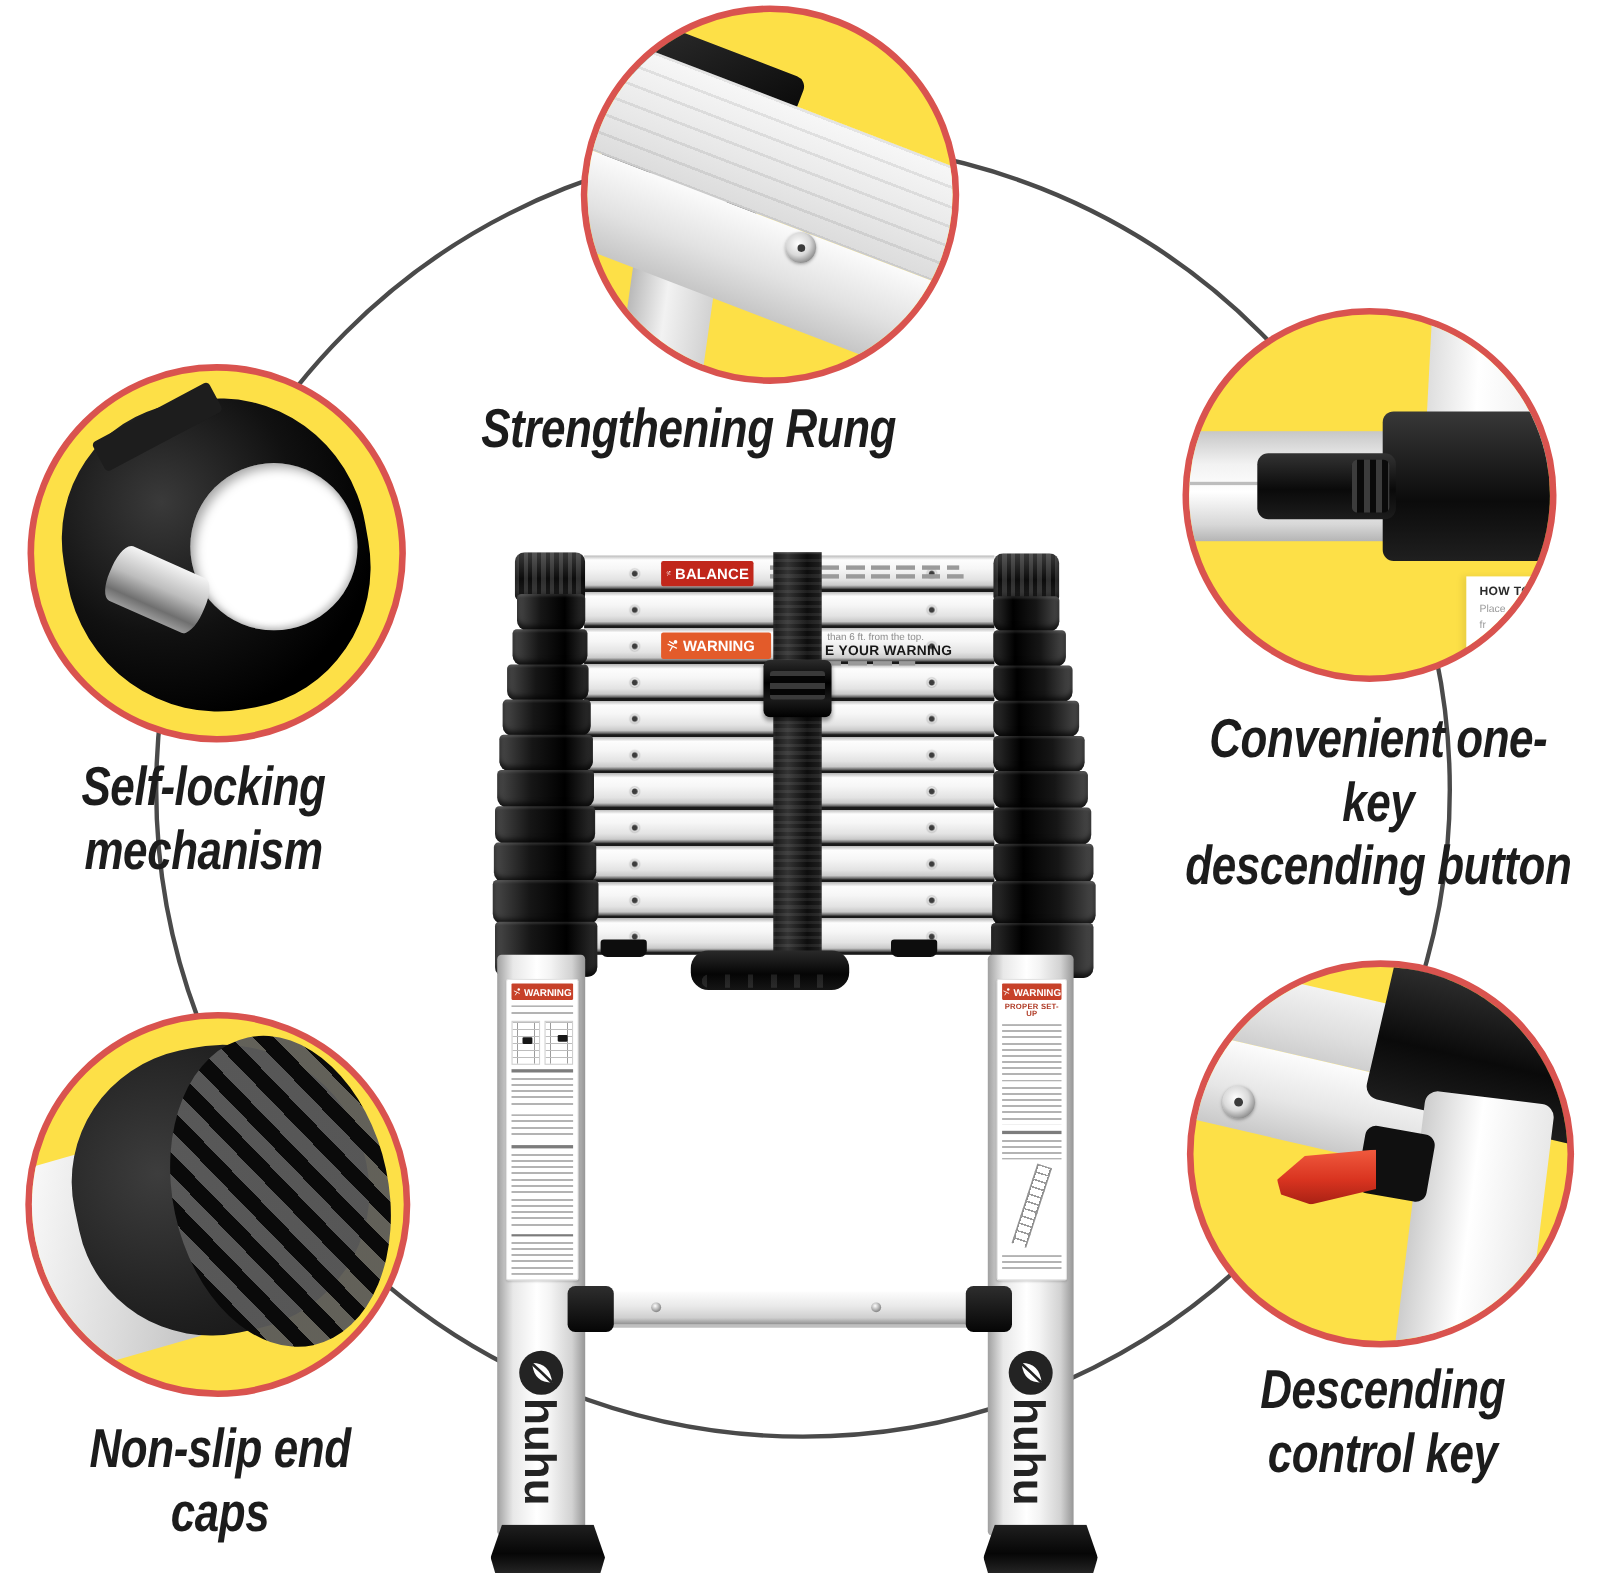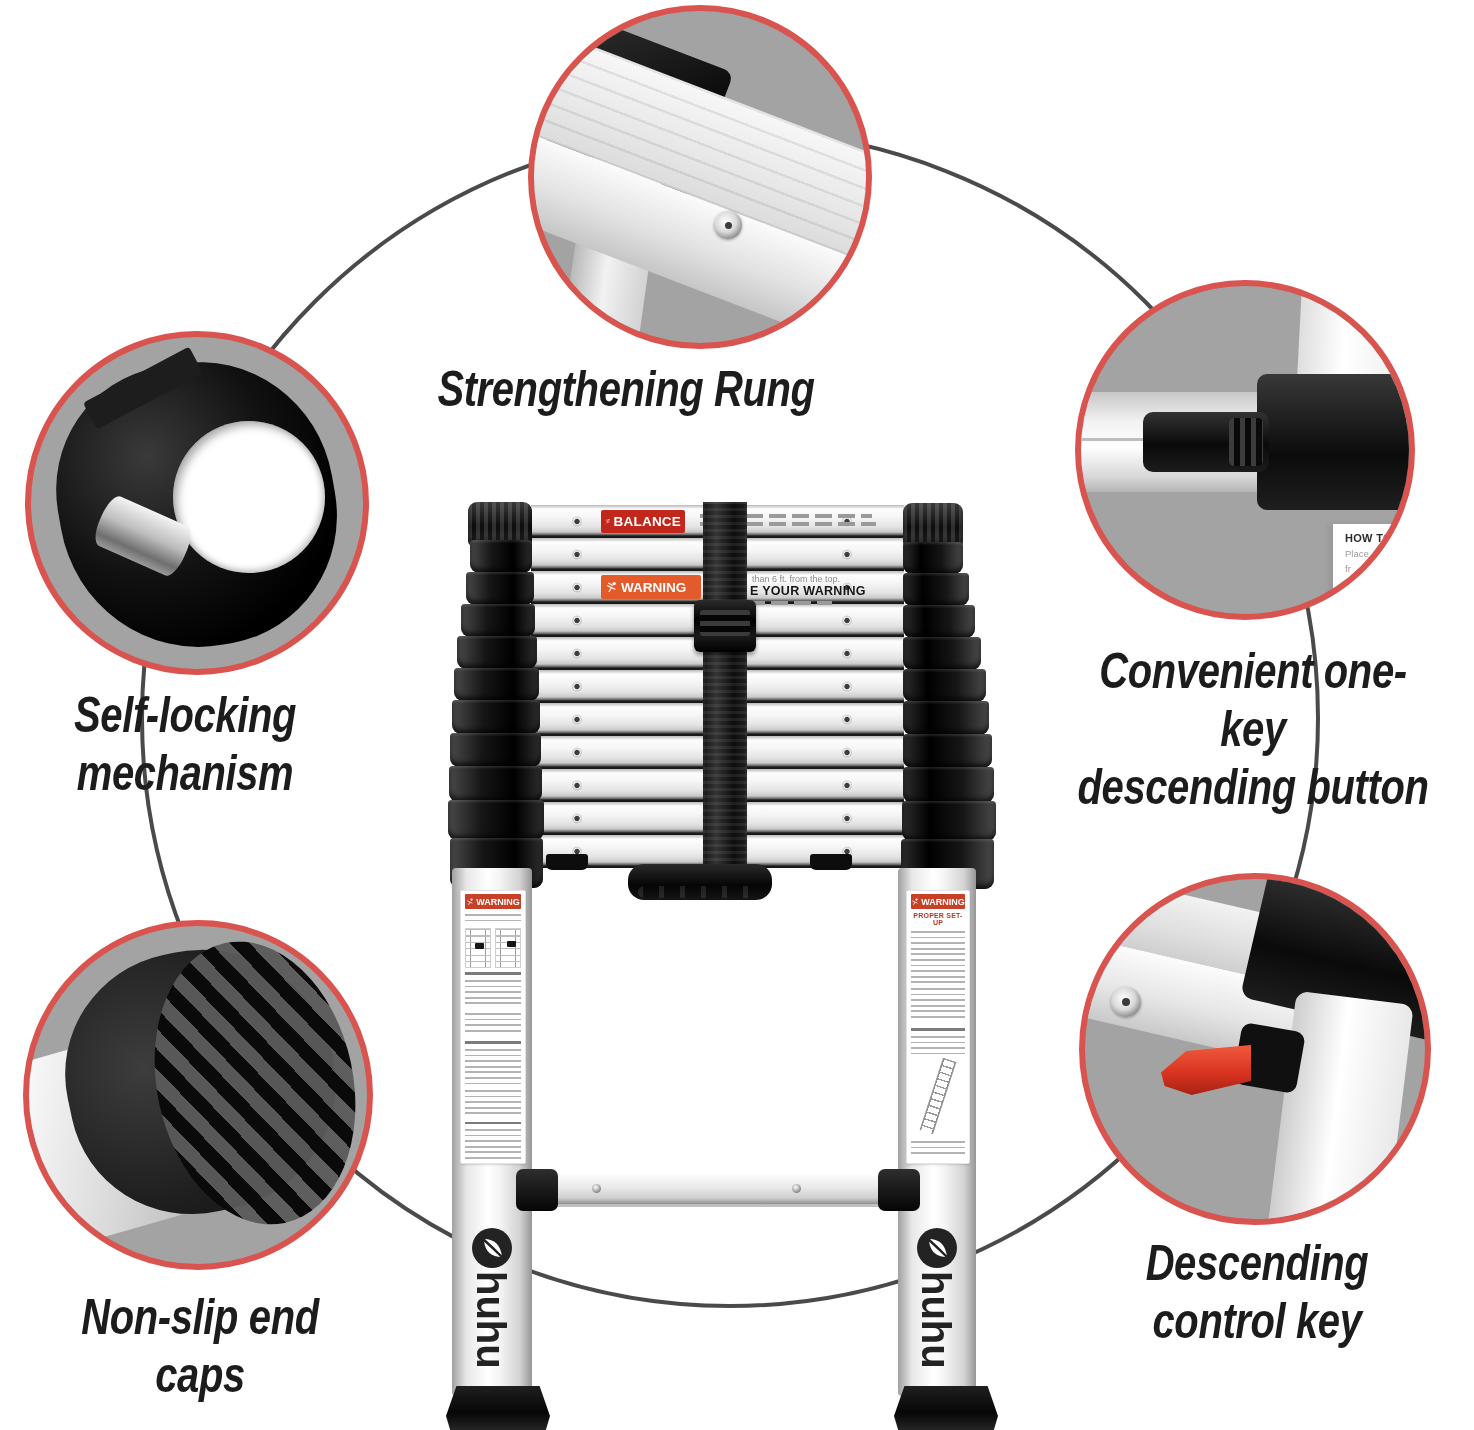--- a/index.html
+++ b/index.html
@@ -130,21 +130,21 @@
   }
   .lean-ladder:before{content:"";position:absolute;left:8px;top:0;width:14px;height:76px;
     transform:rotate(18deg);
     background:
       repeating-linear-gradient(180deg,#9a9a9a 0 1.4px,transparent 1.4px 7px),
       linear-gradient(90deg,#8f8f8f 0 1.6px,transparent 1.6px 12.4px,#8f8f8f 12.4px 14px);}
   .brand-logo{width:150px;height:44px;transform:rotate(90deg);transform-origin:center center;}
 
   
   .feature-circle{
-    border-radius:50%;border:6px solid var(--accent-red);background:#a3a3a3;
+    border-radius:50%;border:6px solid var(--accent-red);background:#fde047;
     box-sizing:border-box;overflow:hidden;z-index:2;
   }
   .fc-inner{position:absolute;inset:0;}
 
   
   .rung-closeup-top{position:absolute;left:-60px;top:40px;width:470px;height:104px;
     transform:rotate(21deg);transform-origin:120px 60px;
     background:
       repeating-linear-gradient(180deg,rgba(0,0,0,0.08) 0 2.5px,transparent 2.5px 17px),
       linear-gradient(180deg,#f7f7f7,#e8e8e8 60%,#dcdcdc);}

